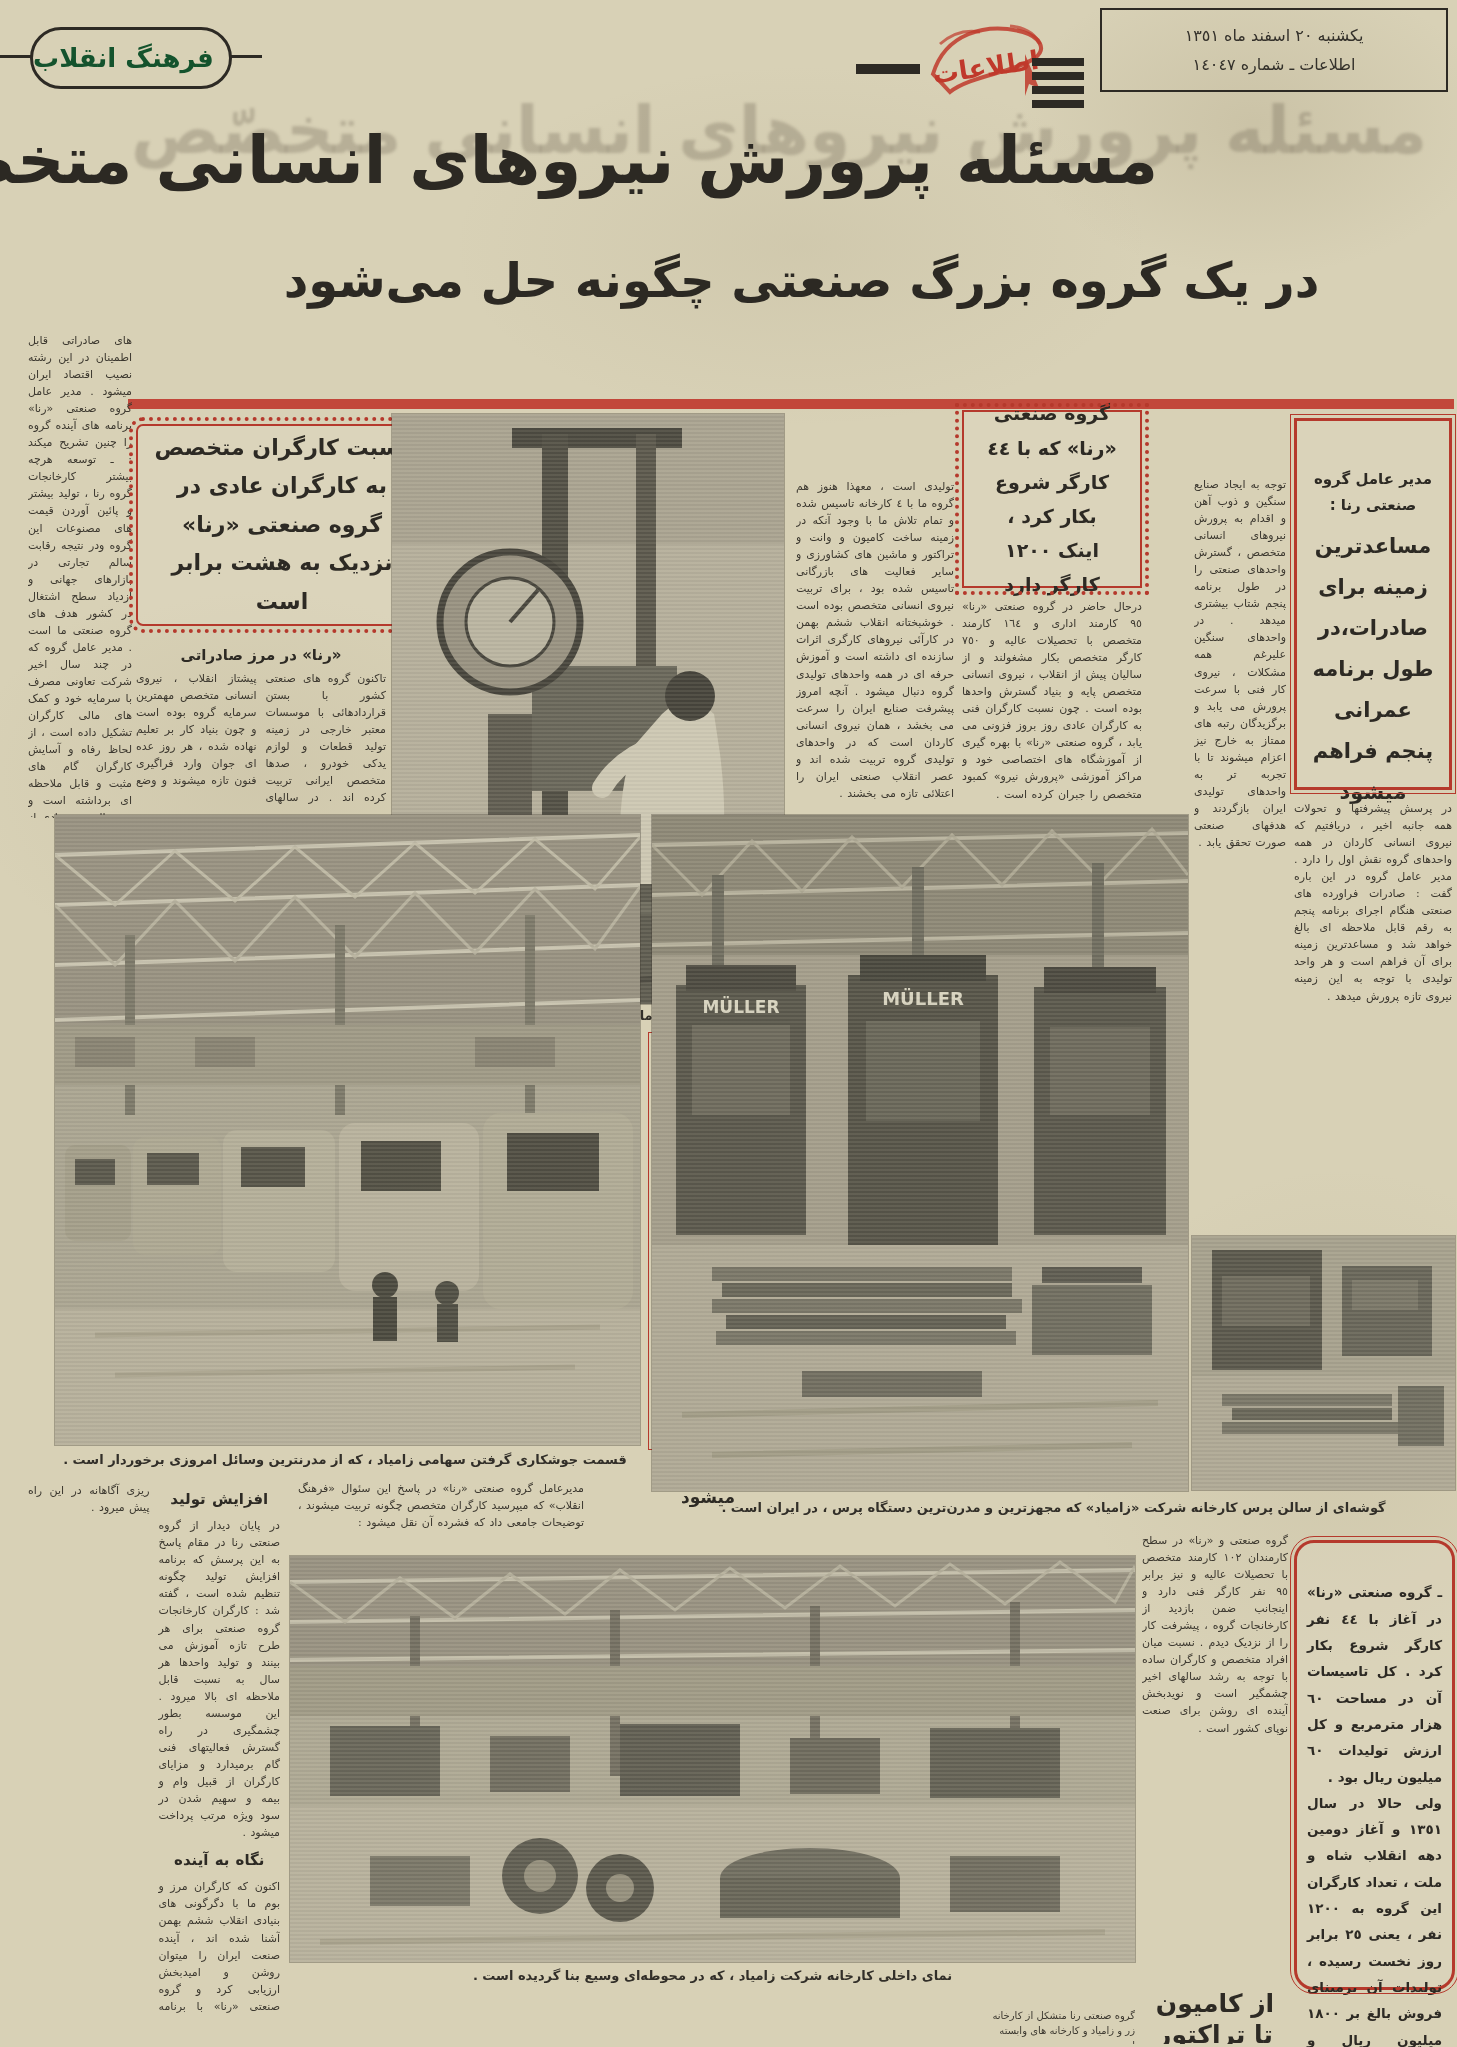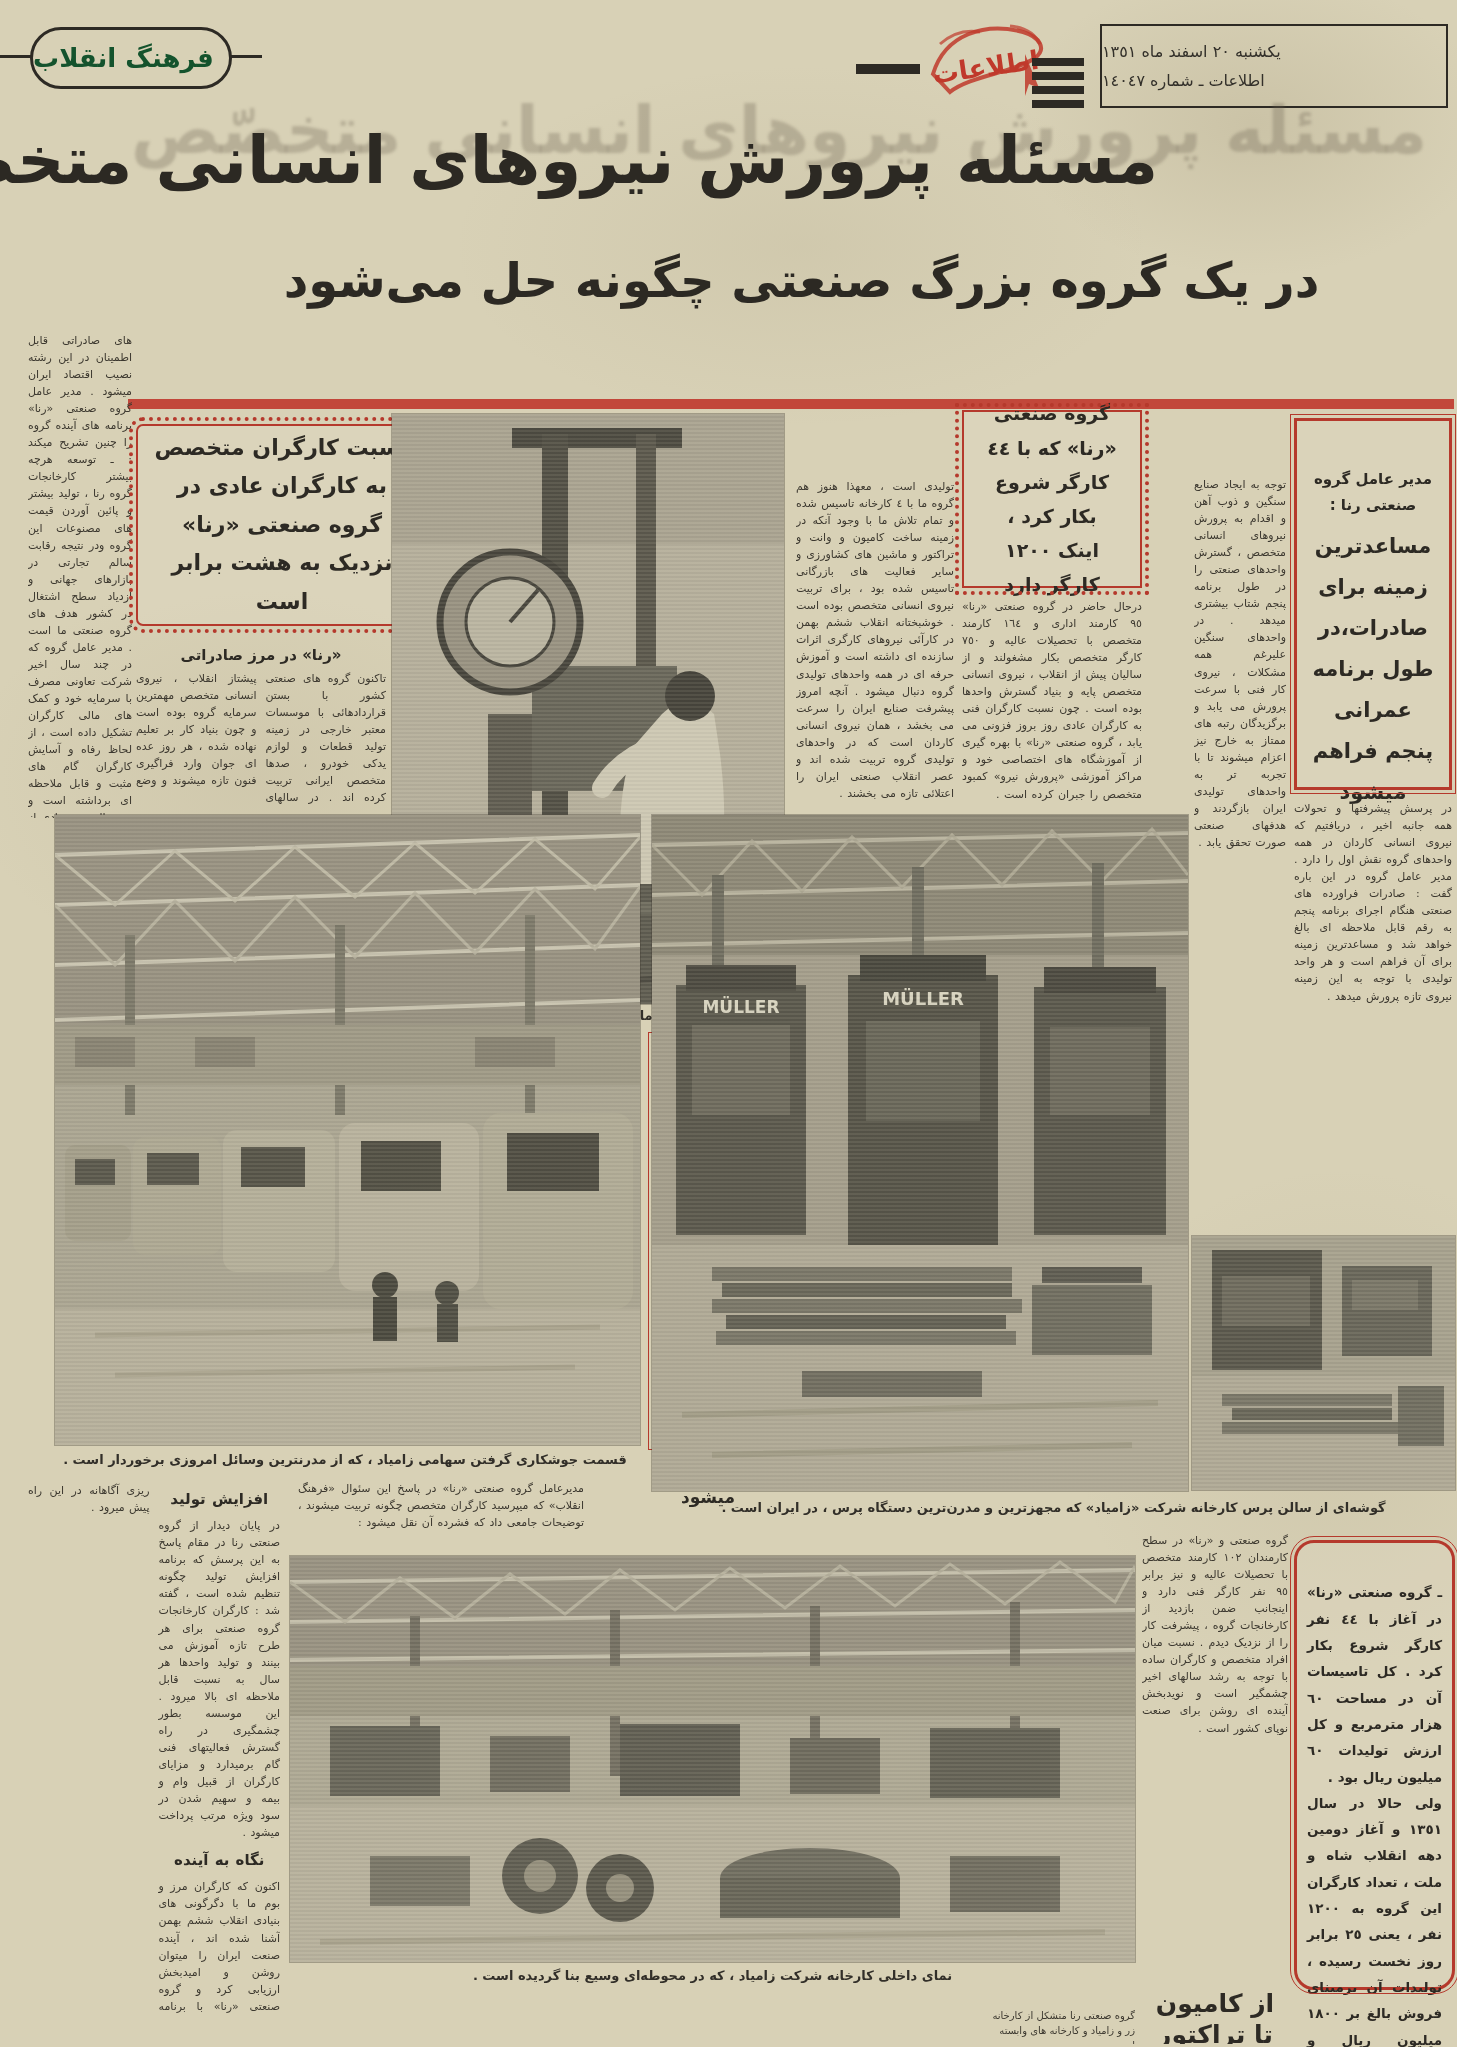--- a/index.html
+++ b/index.html
@@ -101,21 +101,21 @@
       <text x="72" y="62" text-anchor="middle" font-size="26" font-weight="bold" fill="#c0392b" transform="rotate(-8 72 62)">اطلاعات</text>
     </svg>
   </div>
 
   <div class="abs bar" style="left:856px;top:64px;width:64px;height:10px;"></div>
   <div class="abs bar" style="left:1032px;top:58px;width:52px;height:8px;"></div>
   <div class="abs bar" style="left:1032px;top:72px;width:52px;height:8px;"></div>
   <div class="abs bar" style="left:1032px;top:86px;width:52px;height:8px;"></div>
   <div class="abs bar" style="left:1032px;top:100px;width:52px;height:8px;"></div>
 
-  <div class="abs datebox" style="left:1100px;top:24px;width:344px;height:80px;align-items:flex-end;">
+  <div class="abs datebox" style="left:1100px;top:8px;width:344px;height:80px;">
     <span>یکشنبه ٢٠ اسفند ماه ١٣٥١</span>
     <span>اطلاعات ـ شماره ١٤٠٤٧</span>
   </div>
 
   <div class="abs headline ghost" style="left:-30px;top:92px;width:1457px;padding-left:170px;box-sizing:border-box;">مسئله پرورش نیروهای انسانی متخصّص</div>
   <div class="abs headline" style="left:0;top:122px;width:1158px;padding-left:170px;box-sizing:border-box;">مسئله پرورش نیروهای انسانی متخصّص</div>
   <div class="abs subheadline" style="left:0;top:252px;width:1457px;padding-left:146px;box-sizing:border-box;">در یک گروه بزرگ صنعتی چگونه حل می‌شود</div>
   <div class="abs red-rule" style="left:128px;top:399px;width:1326px;height:10px;"></div>
 
   <div class="abs col" style="left:28px;top:332px;width:104px;height:486px;">های صادراتی قابل اطمینان در این رشته نصیب اقتصاد ایران میشود . مدیر عامل گروه صنعتی «رنا» برنامه های آینده گروه را چنین تشریح میکند : ـ توسعه هرچه بیشتر کارخانجات گروه رنا ، تولید بیشتر و پائین آوردن قیمت های مصنوعات این گروه ودر نتیجه رقابت سالم تجارتی در بازارهای جهانی و ازدیاد سطح اشتغال در کشور هدف های گروه صنعتی ما است . مدیر عامل گروه که در چند سال اخیر شرکت تعاونی مصرف با سرمایه خود و کمک های مالی کارگران تشکیل داده است ، از لحاظ رفاه و آسایش کارگران گام های مثبت و قابل ملاحظه ای برداشته است و هر سال عده زیادی از کارگران جوان با وام بدون بهره وسیله بیمه پیشرفت هستند .</div>

